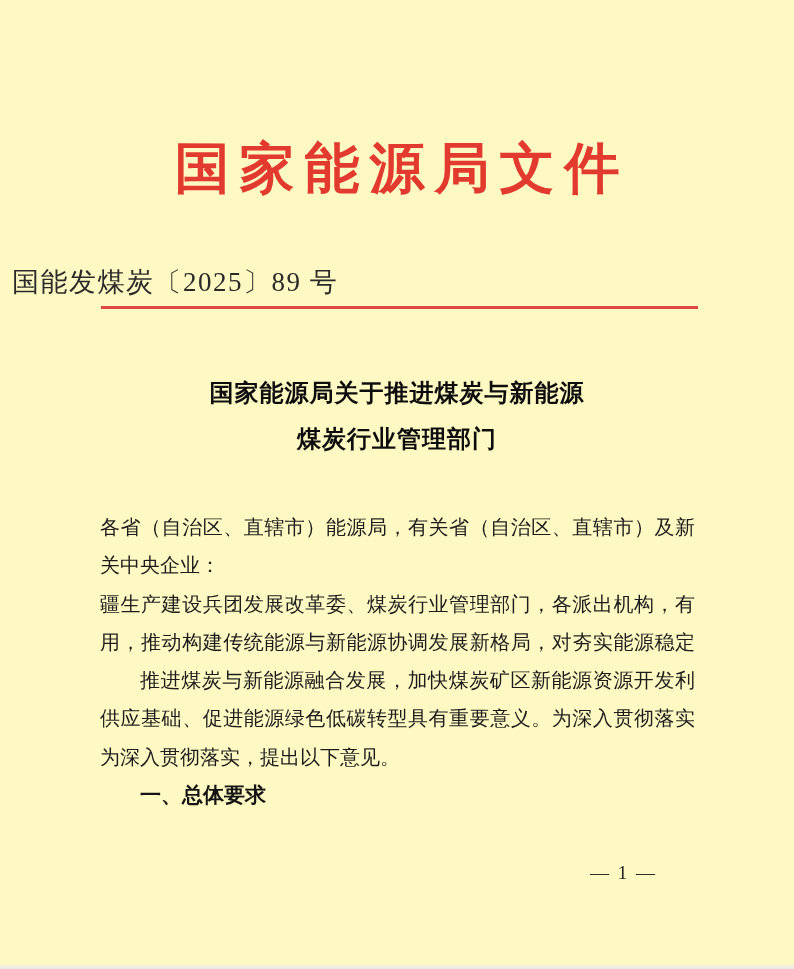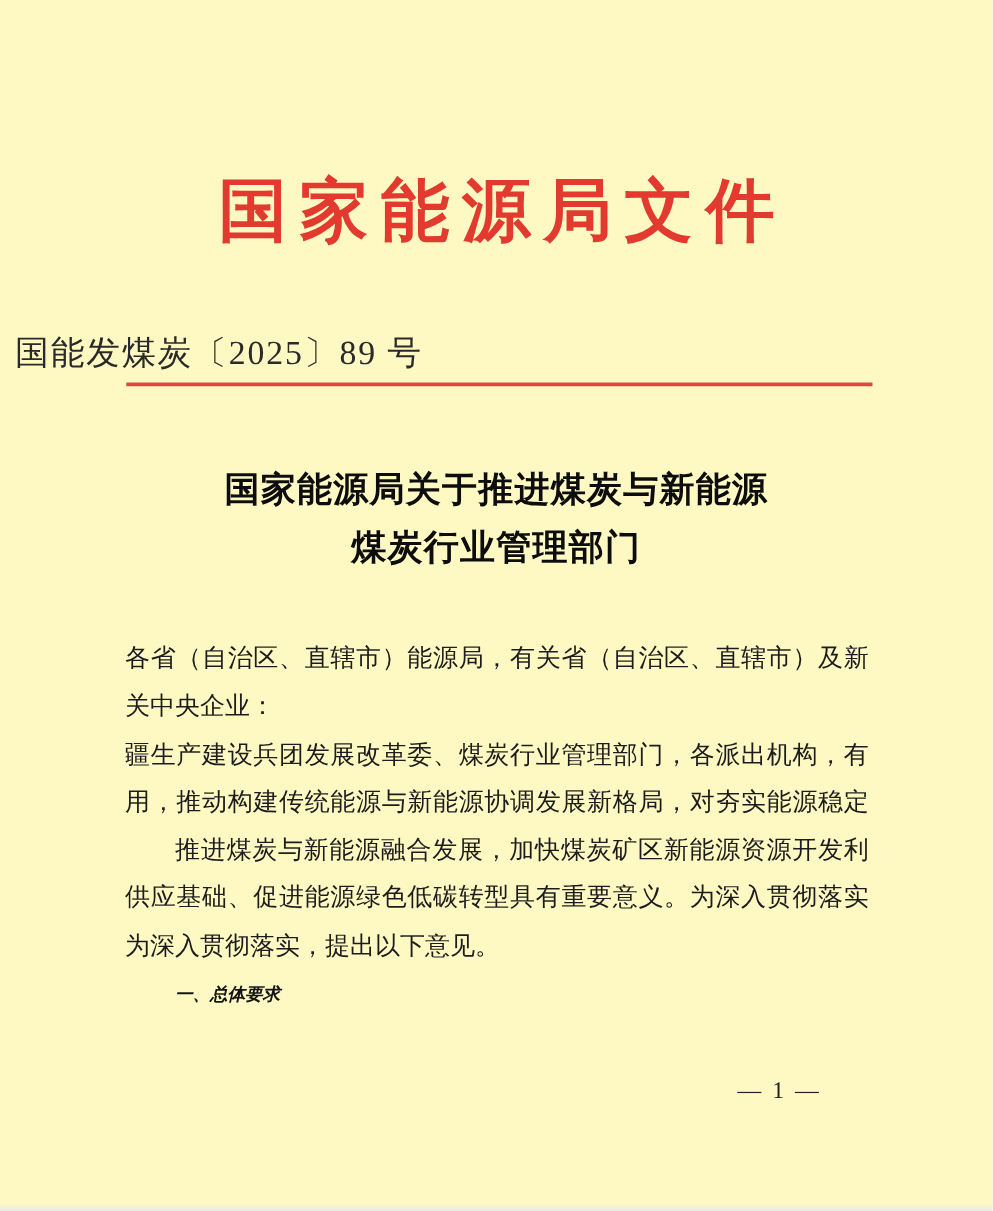--- a/index.html
+++ b/index.html
@@ -52,21 +52,21 @@
     height: 3px;
     background: var(--accent-line, #dd4840);
   }
   
   .doc-title {
     position: absolute;
     top: 370px;
     left: 0;
     width: 100%;
     text-align: center;
-    font-size: 28px;
+    font-size: 24px;
     line-height: 46px;
     font-weight: 700;
     color: #0d0d0d;
     letter-spacing: 1px;
   }
   
   .body-block {
     position: absolute;
     top: 508px;
     left: 100px;
@@ -87,23 +87,22 @@
   }
   .body-line.indent {
     text-indent: 40px;
   }
   .section-heading {
     height: 38.3px;
     line-height: 38.3px;
     text-indent: 40px;
     font-family: "Liberation Sans", "DejaVu Sans", sans-serif;
     font-weight: 700;
-    font-size: 14px;
+    font-size: 21px;
     color: #141414;
-    font-style: italic;
   }
   
   .page-number {
     position: absolute;
     top: 862px;
     right: 137px;
     font-size: 19px;
     line-height: 22px;
     letter-spacing: 2px;
     color: #222222;

